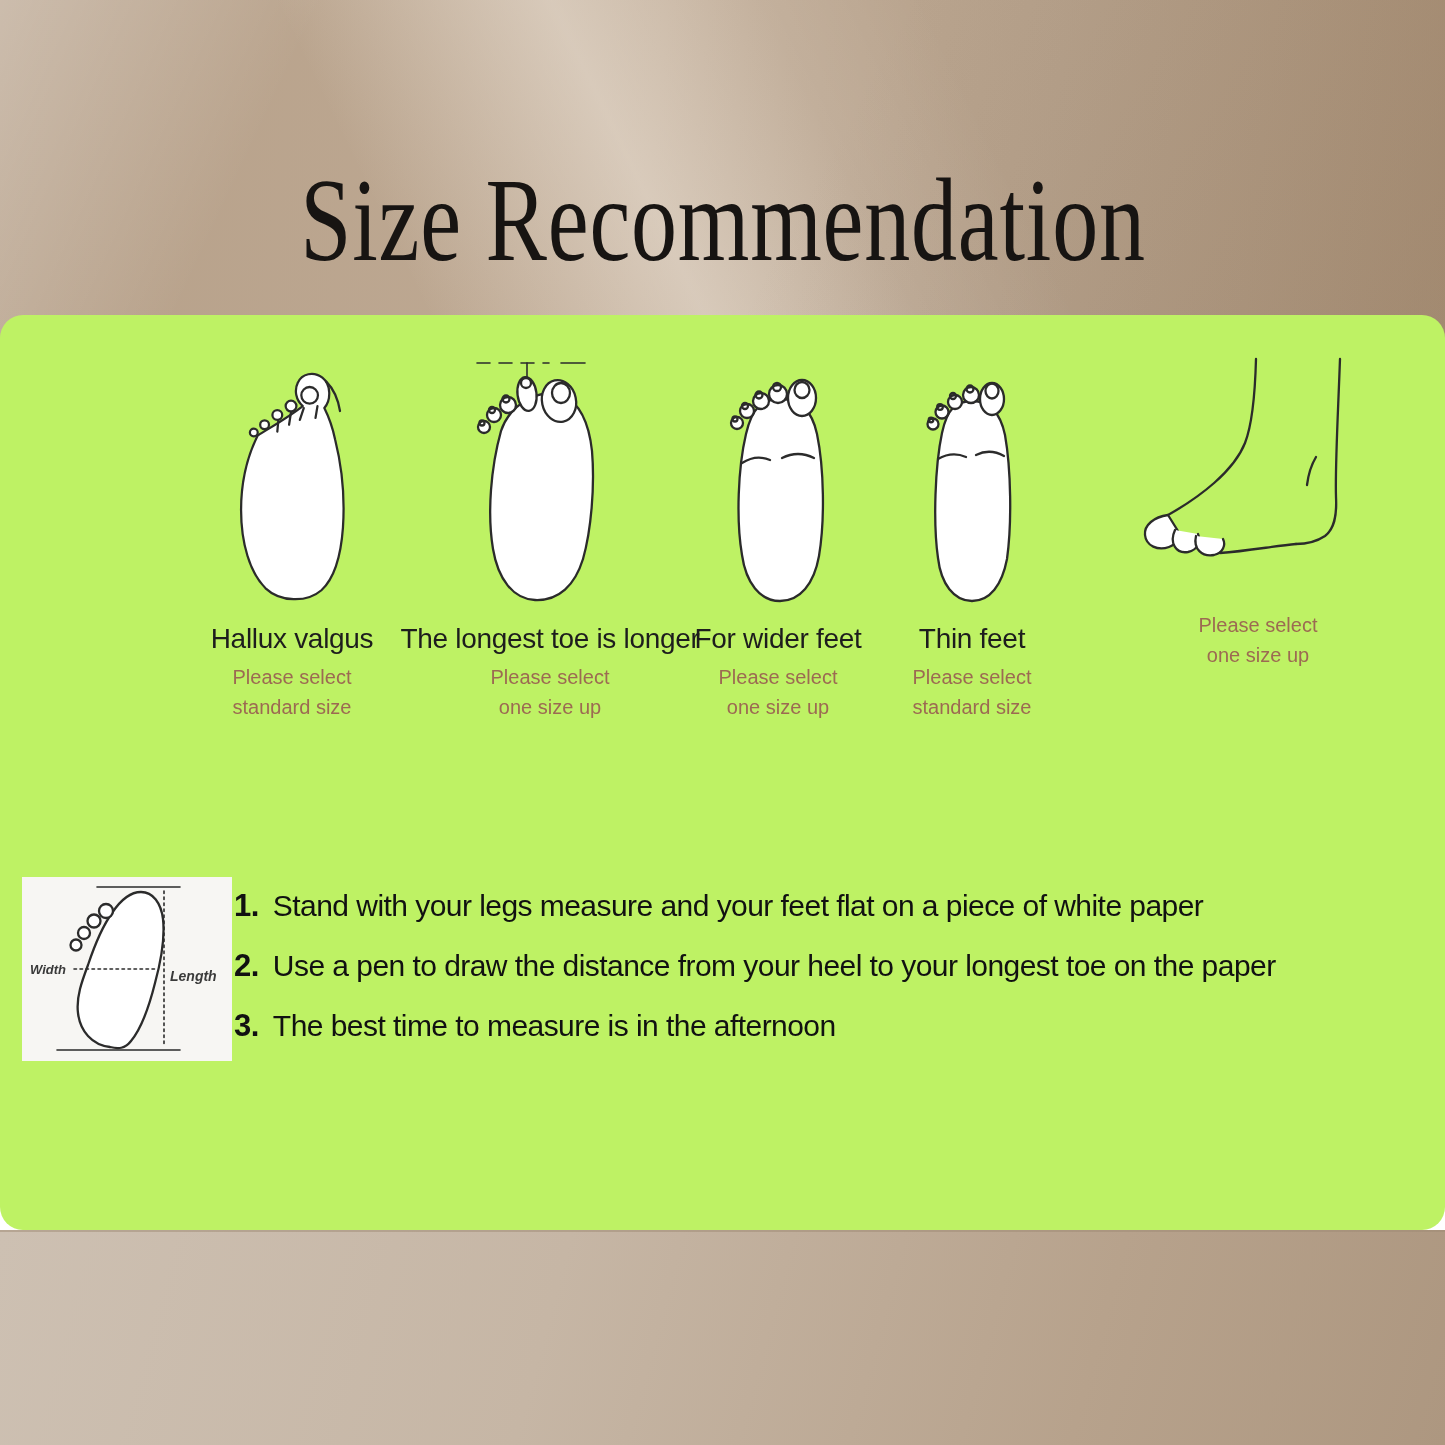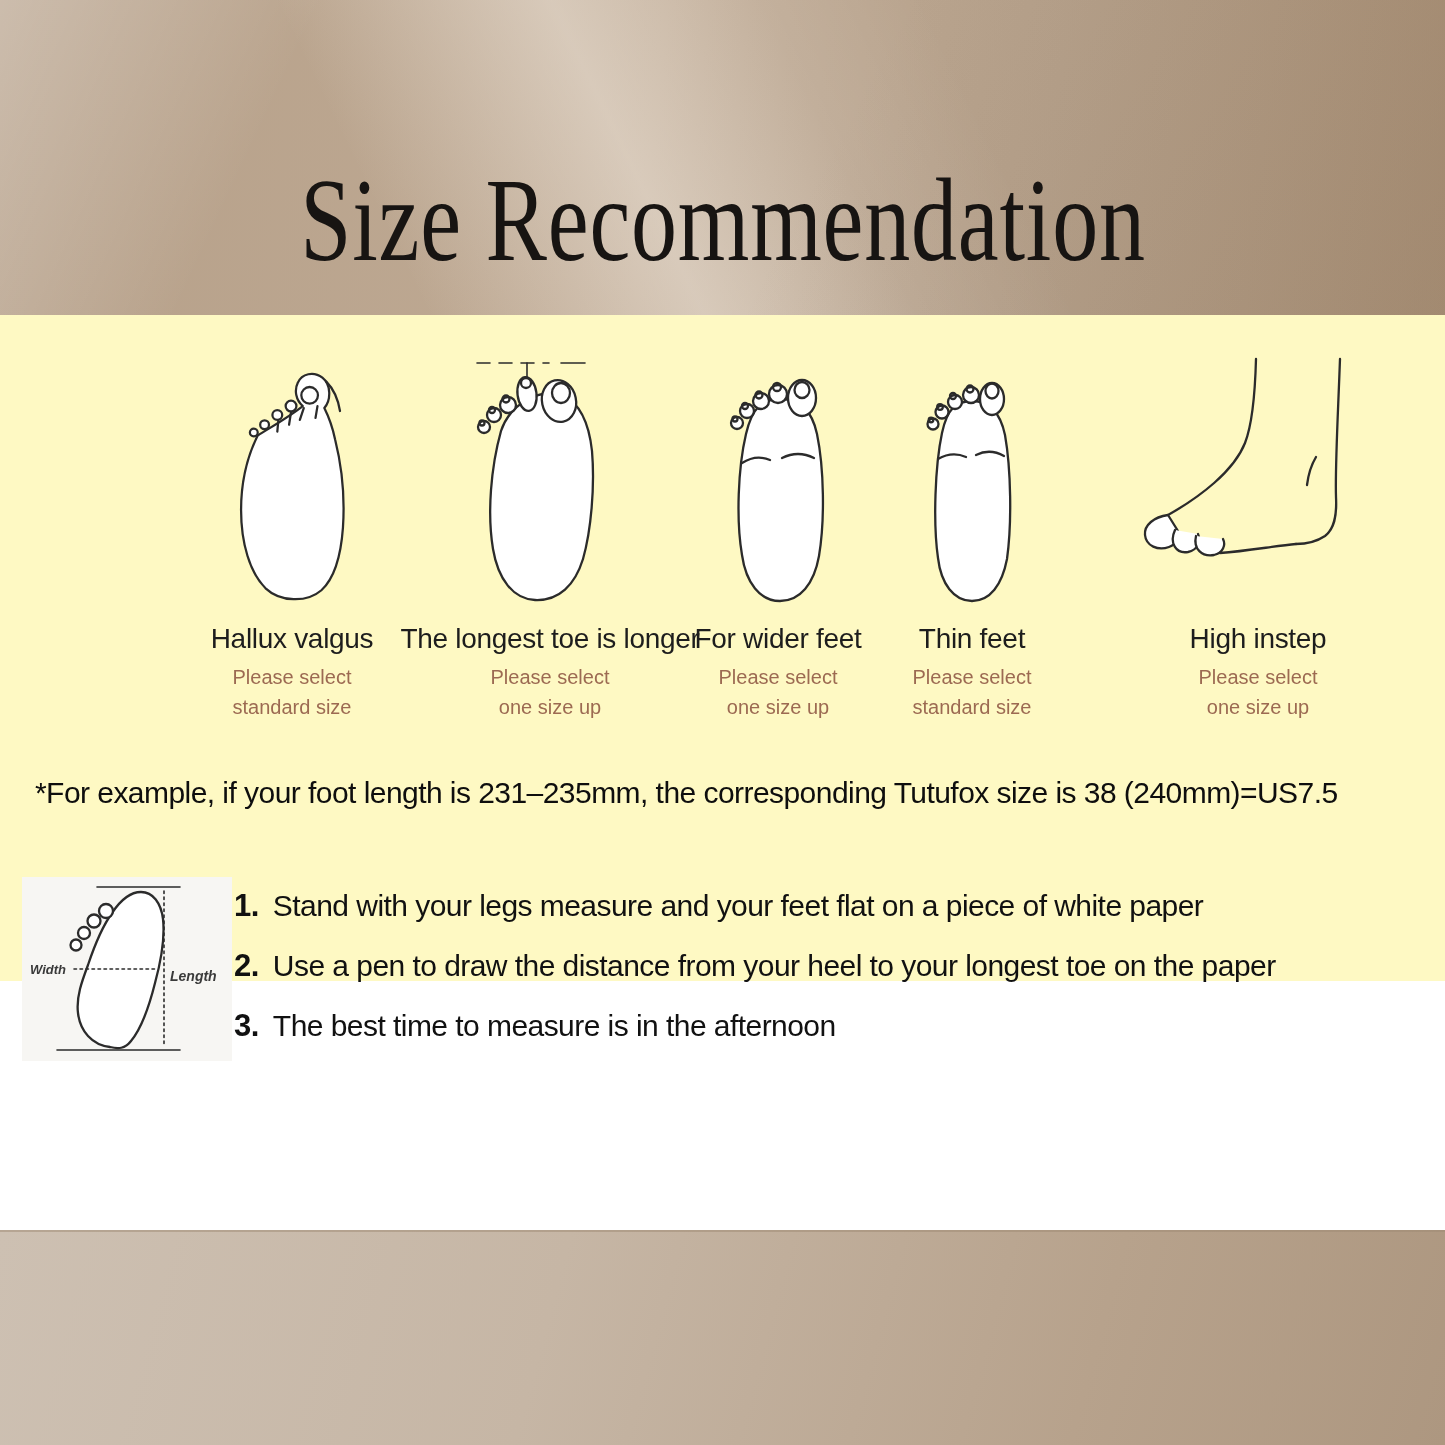--- a/index.html
+++ b/index.html
@@ -18,21 +18,21 @@
     display:flex; align-items:center; justify-content:center;
   }
   .page-title {
     margin-top:72px;
     font-family:"Liberation Serif","DejaVu Serif",serif;
     font-size:118px; font-weight:400; color:#171412; letter-spacing:1px;
     transform:scaleX(0.78); transform-origin:center; white-space:nowrap;
   }
 
   
-  .content { position:absolute; left:0; top:315px; width:1445px; height:666px; background:#fef9c3; }
+  .content { position:absolute; left:0; top:315px; width:1445px; height:915px; background:#bef264;border-radius:23px; }
 
   .foot-card { position:absolute; top:32px; text-align:center; }
   .card-1 { left:132px;  width:320px; }
   .card-2 { left:370px;  width:360px; }
   .card-3 { left:628px;  width:300px; }
   .card-4 { left:832px;  width:280px; }
   .card-5 { left:1098px; width:320px; }
   .ill { height:256px; display:flex; align-items:flex-end; justify-content:center; }
   .foot-label { margin-top:20px; font-size:28px; color:#1d1d1d; letter-spacing:-0.3px; white-space:nowrap; }
   .foot-advice { margin-top:7px; font-size:20px; line-height:30px; color:#9c6a52; }
@@ -201,29 +201,27 @@
         <svg class="lineart" width="300" height="258" viewBox="0 0 300 258">
           <path d="M 148,14 C 147,52 144,80 137,98 C 126,126 92,152 60,170"></path>
           <path d="M 232,14 C 230,70 227,122 228,152 C 229,172 226,184 217,191 C 208,197 199,199 188,199"></path>
           <path class="fillwhite" d="M 60,170 C 46,172 36,180 37,190 C 38,201 50,206 61,202 C 69,199 72,192 70,186 Z"></path>
           <path class="fillwhite" d="M 67,185 C 61,198 68,209 80,207 C 90,205 93,196 90,189"></path>
           <path class="fillwhite" d="M 88,191 C 85,204 94,212 106,210 C 115,208 118,200 115,194"></path>
           <path d="M 112,208 C 140,206 166,201 188,199"></path>
           <path d="M 208,112 C 202,122 200,132 199,140"></path>
         </svg>
       </div>
-      <div class="foot-label">High instep</div>
       <div class="foot-advice">
         <div>Please select</div>
         <div>one size up</div>
       </div>
     </div>
 
     <div class="example-note">
-      <div>*For example, if your foot length is 231–235mm, the corresponding Tutufox size is 38 (240mm)=US7.5</div>
     </div>
 
     <div class="measure-diagram">
       <svg class="lineart" width="210" height="184" viewBox="0 0 210 184">
         <path class="thin" d="M 75,10 L 158,10" stroke="#7d6b87" stroke-width="1.8"></path>
         <path class="thin" d="M 35,173 L 158,173" stroke="#7d6b87" stroke-width="1.8"></path>
         <path class="fillwhite" d="M 88,170
           C 70,168 58,154 56,136 C 54,120 60,104 66,88
           C 72,70 80,50 90,36 C 98,24 108,15 119,15
           C 131,15 139,26 141,42 C 143,60 139,84 133,106

